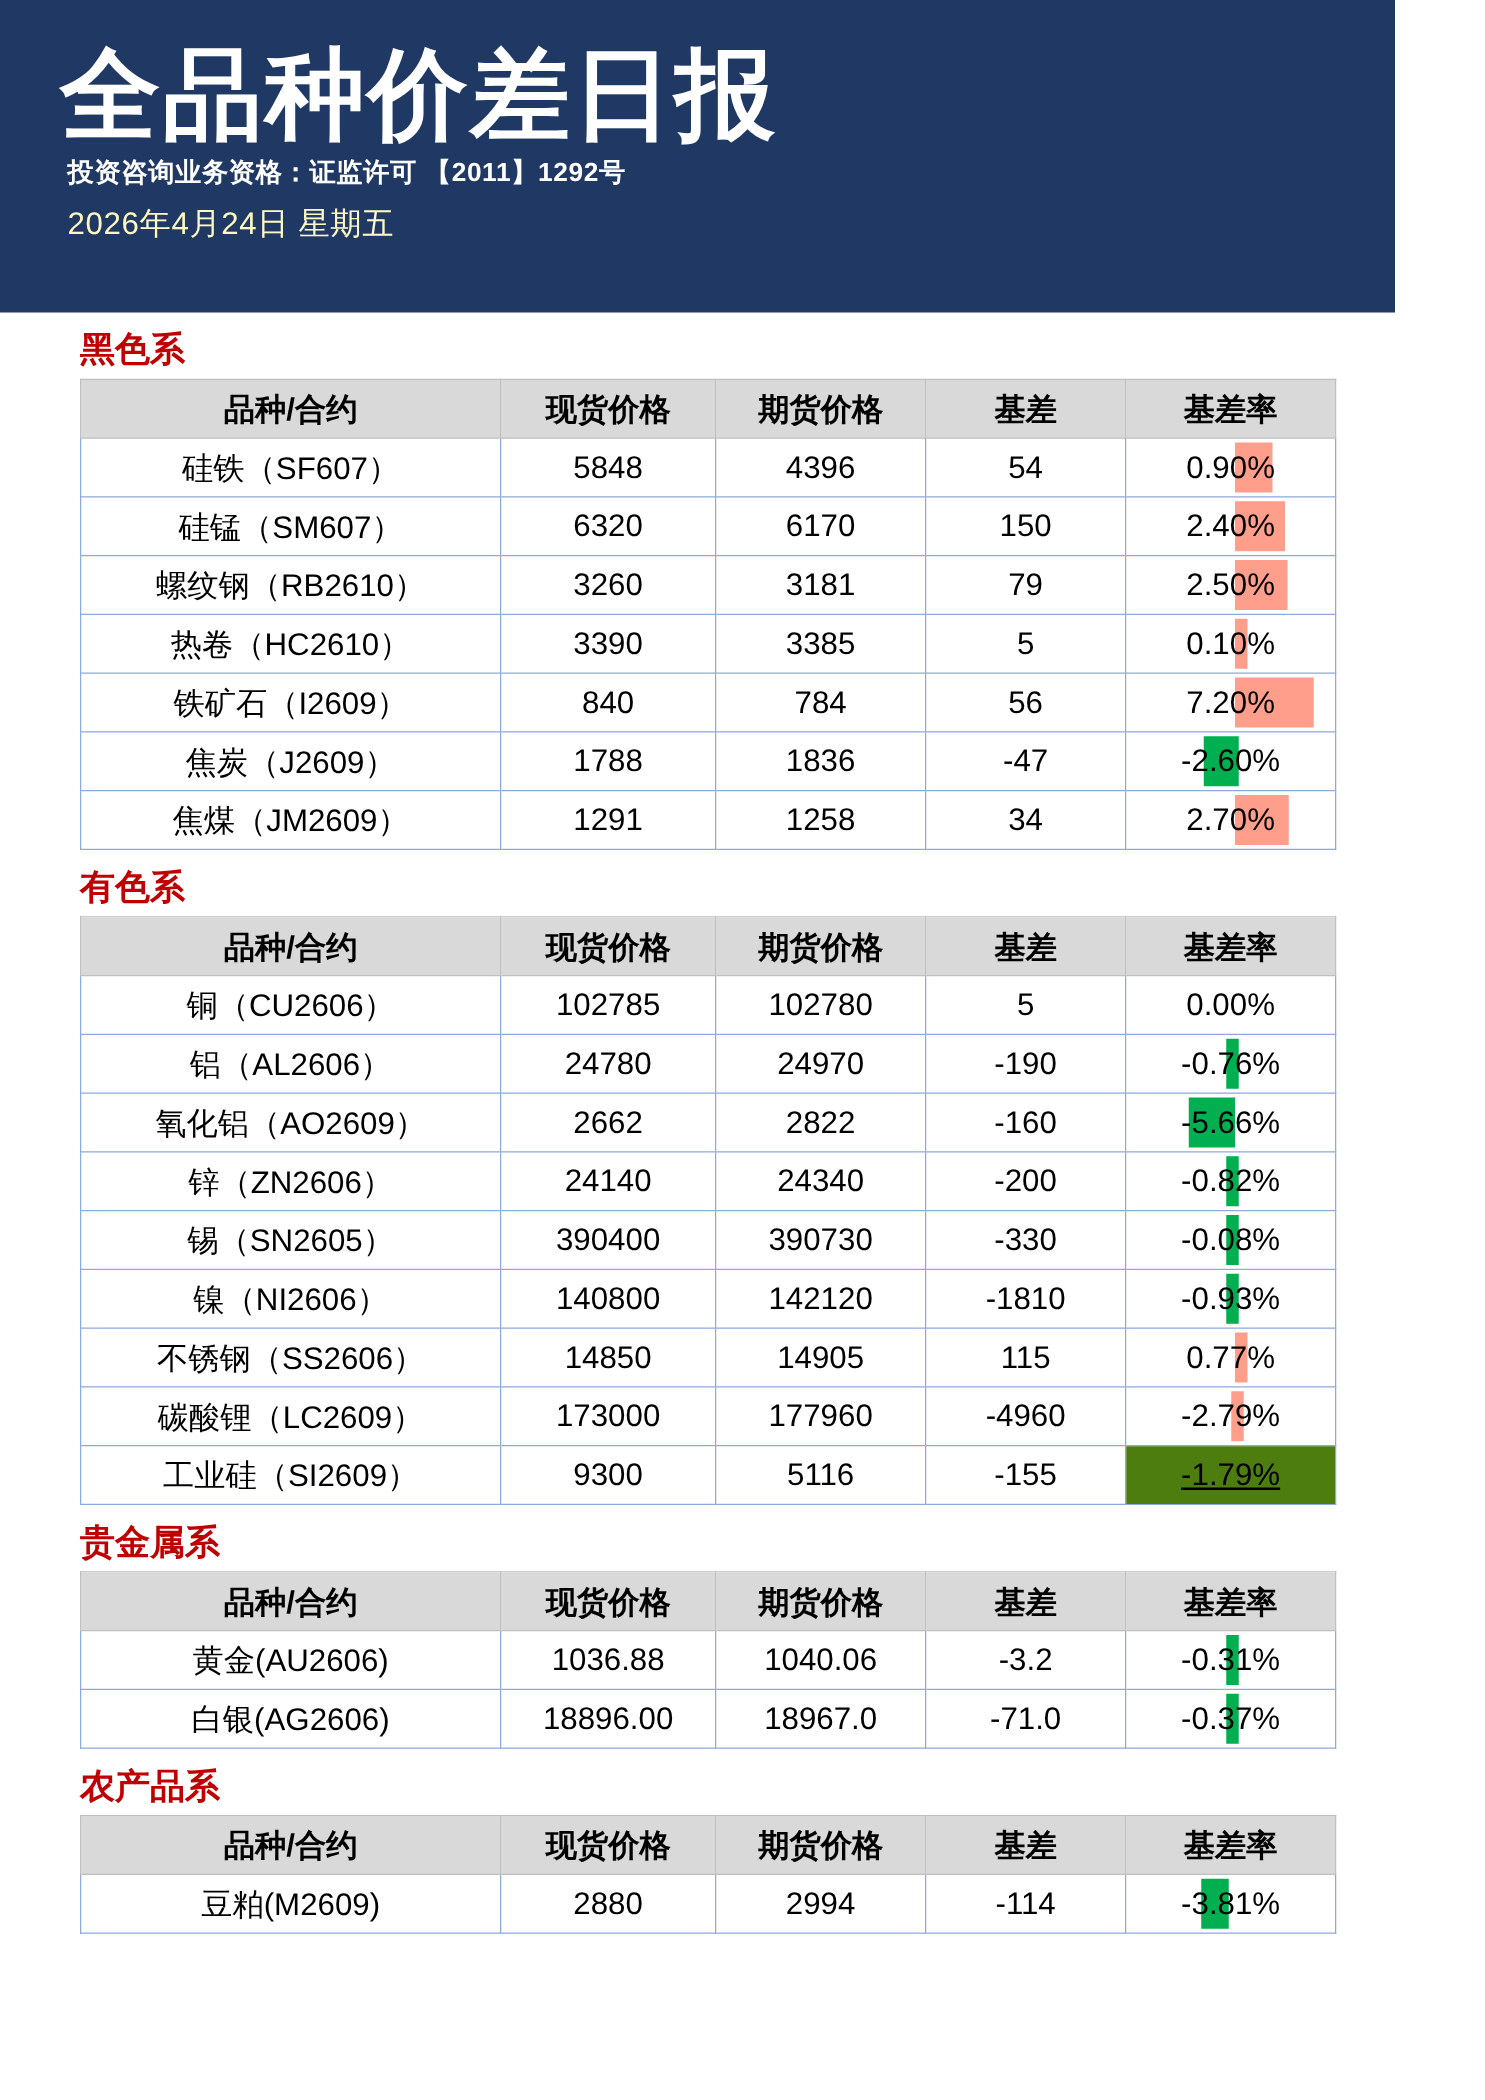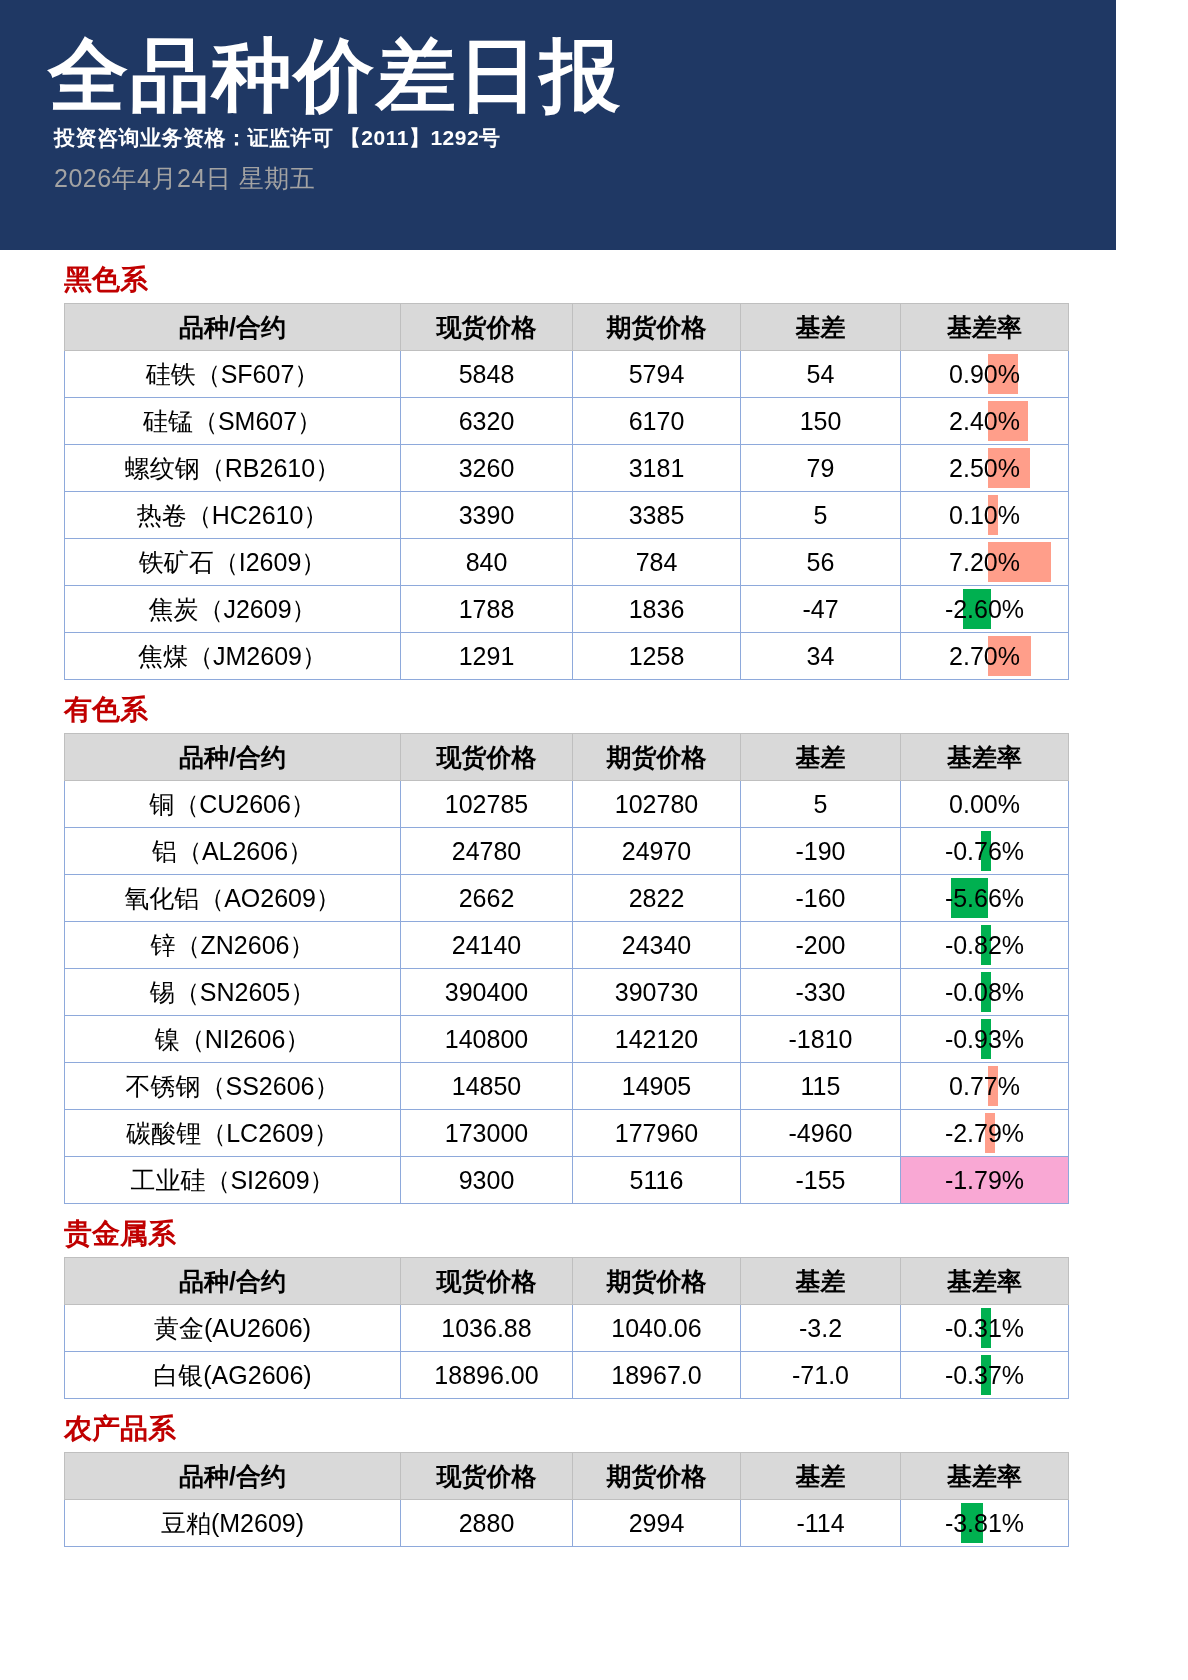--- a/index.html
+++ b/index.html
@@ -36,21 +36,21 @@
     font-family: "DejaVu Sans", "Liberation Sans", sans-serif;
   }
   .header-sub1 {
     color: #ffffff;
     font-size: 21px;
     font-weight: bold;
     margin: 0 0 10px 6px;
     letter-spacing: 0.5px;
   }
   .header-sub2 {
-    color: #a3a3a3;
+    color: #fef9c3;
     font-size: 25px;
     margin: 0 0 0 6px;
     letter-spacing: 0.5px;
   }
   
   .content {
     padding: 0 30px 0 64px;
   }
   .section-title {
     color: #C00000;
@@ -96,21 +96,22 @@
     bottom: 3px;
     width: 0;
   }
   .bar.pos { background: #FF9E8A; }
   .bar.neg { background: #00B050; }
   .rate-text {
     position: relative;
     z-index: 2;
   }
   .full-green {
-    background: #f9a8d4;
+    background: #4d7c0f;
+    text-decoration: underline;
   }
   
   .edge-bar {
     position: absolute;
     right: -14px;
     top: 3px;
     bottom: 3px;
     width: 14px;
   }
 </style>
@@ -142,21 +143,21 @@
               <th>现货价格</th>
               <th>期货价格</th>
               <th>基差</th>
               <th>基差率</th>
             </tr>
           </thead>
           <tbody>
             <tr>
               <td>硅铁（SF607）</td>
               <td>5848</td>
-              <td>5794</td>
+              <td>4396</td>
               <td>54</td>
               <td class="rate"><span class="bar pos" style="width: 18%; left: 52%;"></span><span class="rate-text">0.90%</span></td>
             </tr>
             <tr>
               <td>硅锰（SM607）</td>
               <td>6320</td>
               <td>6170</td>
               <td>150</td>
               <td class="rate"><span class="bar pos" style="width: 24%; left: 52%;"></span><span class="rate-text">2.40%</span></td>
             </tr>

